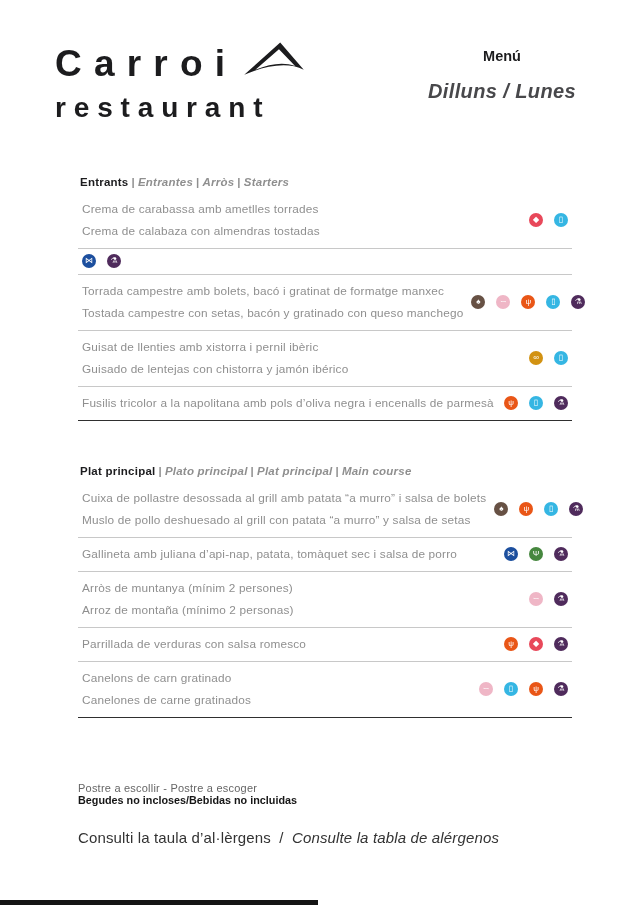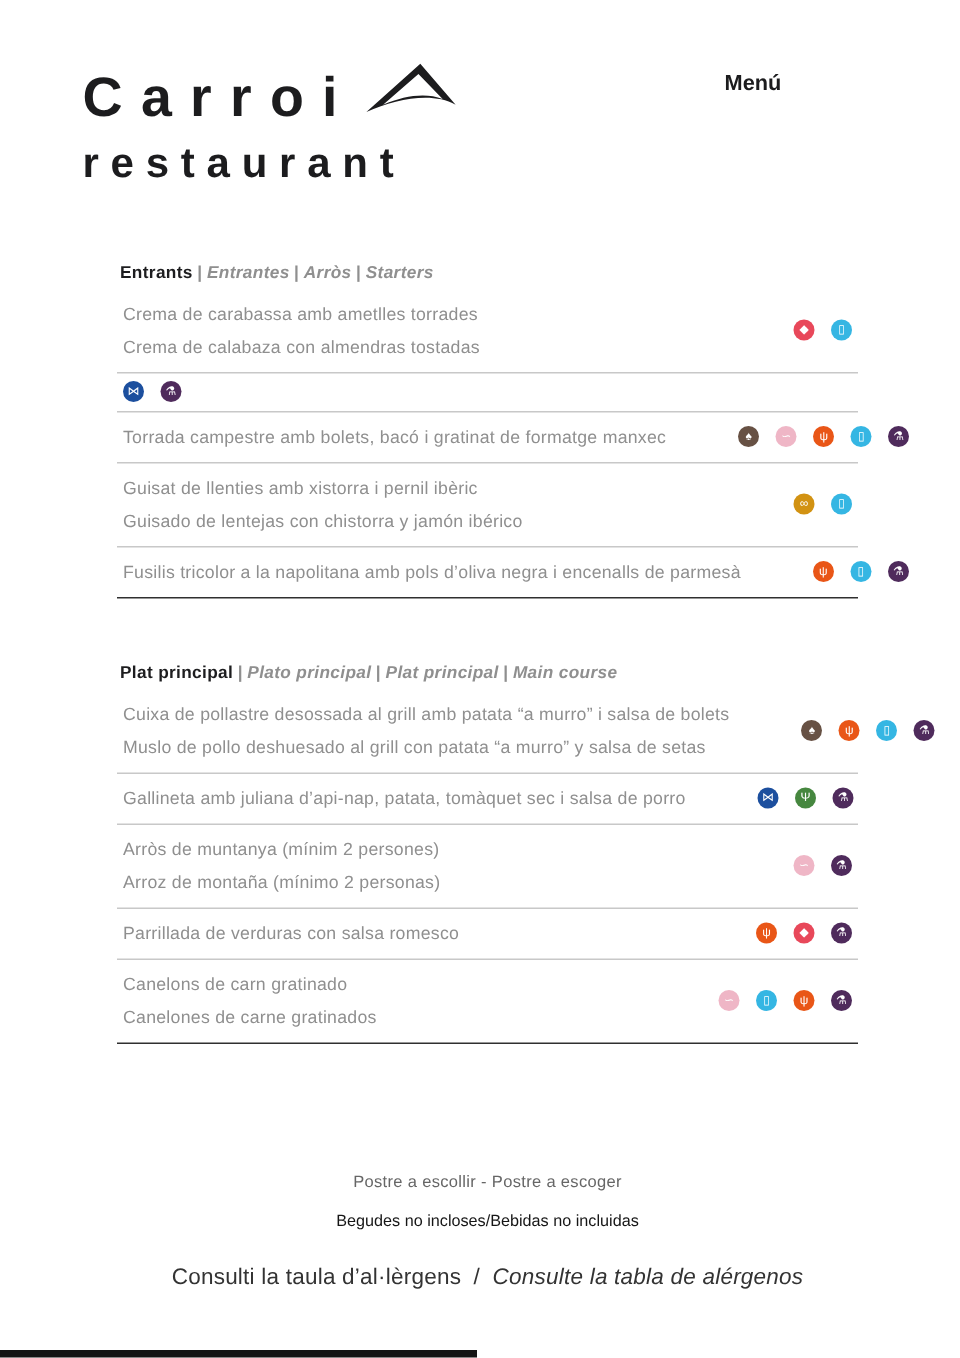--- a/index.html
+++ b/index.html
@@ -39,40 +39,39 @@
   .section + .section { margin-top: 44px; }
   .section-title { font-size: 11.5px; margin-bottom: 5px; padding-left: 2px; letter-spacing: 0.02em; }
   .section-title .main { font-weight: bold; color: #1d1d1f; }
   .section-title .sep { color: #8f8f8f; font-weight: bold; padding: 0 3px; }
   .section-title .alt { font-style: italic; color: #8f8f8f; font-weight: bold; }
 
   .dish-row {
     display: flex; align-items: center;
     border-bottom: 1px solid #c8c8c8;
     padding: 5px 2px 6px 4px;
-    gap: 40px;
   }
   .dish-row.last { border-bottom: 1.5px solid #2f2f2f; }
   .dish-text { flex: 1 1 auto; padding-right: 8px; }
   .dish-line {
     color: #8f8f8f; font-size: 11.8px; line-height: 22px;
     letter-spacing: 0.015em; white-space: nowrap;
   }
   .icons { display: flex; align-items: center; gap: 11px; flex: 0 0 auto; padding-right: 2px; }
   .allergen {
     width: 14px; height: 14px; border-radius: 50%;
     display: flex; align-items: center; justify-content: center;
     color: #ffffff; font-size: 8px; line-height: 1;
     flex: 0 0 auto;
   }
 
   
-  .footer { position: absolute; left: 78px; width: 494px; top: 782px; text-align: center; }
+  .footer { position: absolute; left: 78px; width: 494px; top: 782px; text-align: left; }
   .dessert-note { font-size: 11px; color: #666666; letter-spacing: 0.02em; }
-  .drinks-note { font-size: 10.8px; color: #161616; font-weight: normal; margin-top: 14px; }
+  .drinks-note { font-size: 10.8px; color: #161616; font-weight: bold; margin-top: 0; }
   .allergen-note { font-size: 15px; color: #333333; margin-top: 23px; letter-spacing: 0.01em; }
   .allergen-note .cat { font-style: normal; }
   .allergen-note .slash { padding: 0 4px; }
   .allergen-note .esp { font-style: italic; }
 
   .bottom-bar {
     position: absolute; left: 0; bottom: 0; width: 318px; height: 5px;
     background: #141414;
   }
 </style>
@@ -89,20 +88,21 @@
           <path d="M2 58 L60 6 L98 50 C72 36 34 44 2 58 Z
                    M58 17 L20 50 C44 40 66 37 84 44 Z" fill="#1c1c1e" fill-rule="evenodd"></path>
         </svg>
       </span>
     </div>
     <div class="brand2">restaurant</div>
   </div>
 
   <div class="header-right">
     <div class="menu-label">Menú</div>
+    <div class="day-label">Dilluns / Lunes</div>
   </div>
 
   <div class="content" id="sections">
       <div class="section">
         <div class="section-title"><span class="main">Entrants</span><span class="sep">|</span><span class="alt">Entrantes</span><span class="sep">|</span><span class="alt">Arròs</span><span class="sep">|</span><span class="alt">Starters</span></div>
         <div class="dish-row">
           <div class="dish-text">
             <div class="dish-line">Crema de carabassa amb ametlles torrades</div>
             <div class="dish-line">Crema de calabaza con almendras tostadas</div>
           </div>
@@ -121,20 +121,21 @@
               <span>⋈</span>
             </span>
             <span class="allergen" title="sulphites" style="background: rgb(79, 43, 92);">
               <span>⚗</span>
             </span>
           </div>
         </div>
         <div class="dish-row">
           <div class="dish-text">
             <div class="dish-line">Torrada campestre amb bolets, bacó i gratinat de formatge manxec</div>
+            <div class="dish-line">Tostada campestre con setas, bacón y gratinado con queso manchego</div>
           </div>
           <div class="icons">
             <span class="allergen" title="mushroom" style="background: rgb(103, 81, 68);">
               <span>♠</span>
             </span>
             <span class="allergen" title="crustaceans" style="background: rgb(239, 182, 198);">
               <span>∽</span>
             </span>
             <span class="allergen" title="gluten" style="background: rgb(233, 86, 23);">
               <span>ψ</span>

